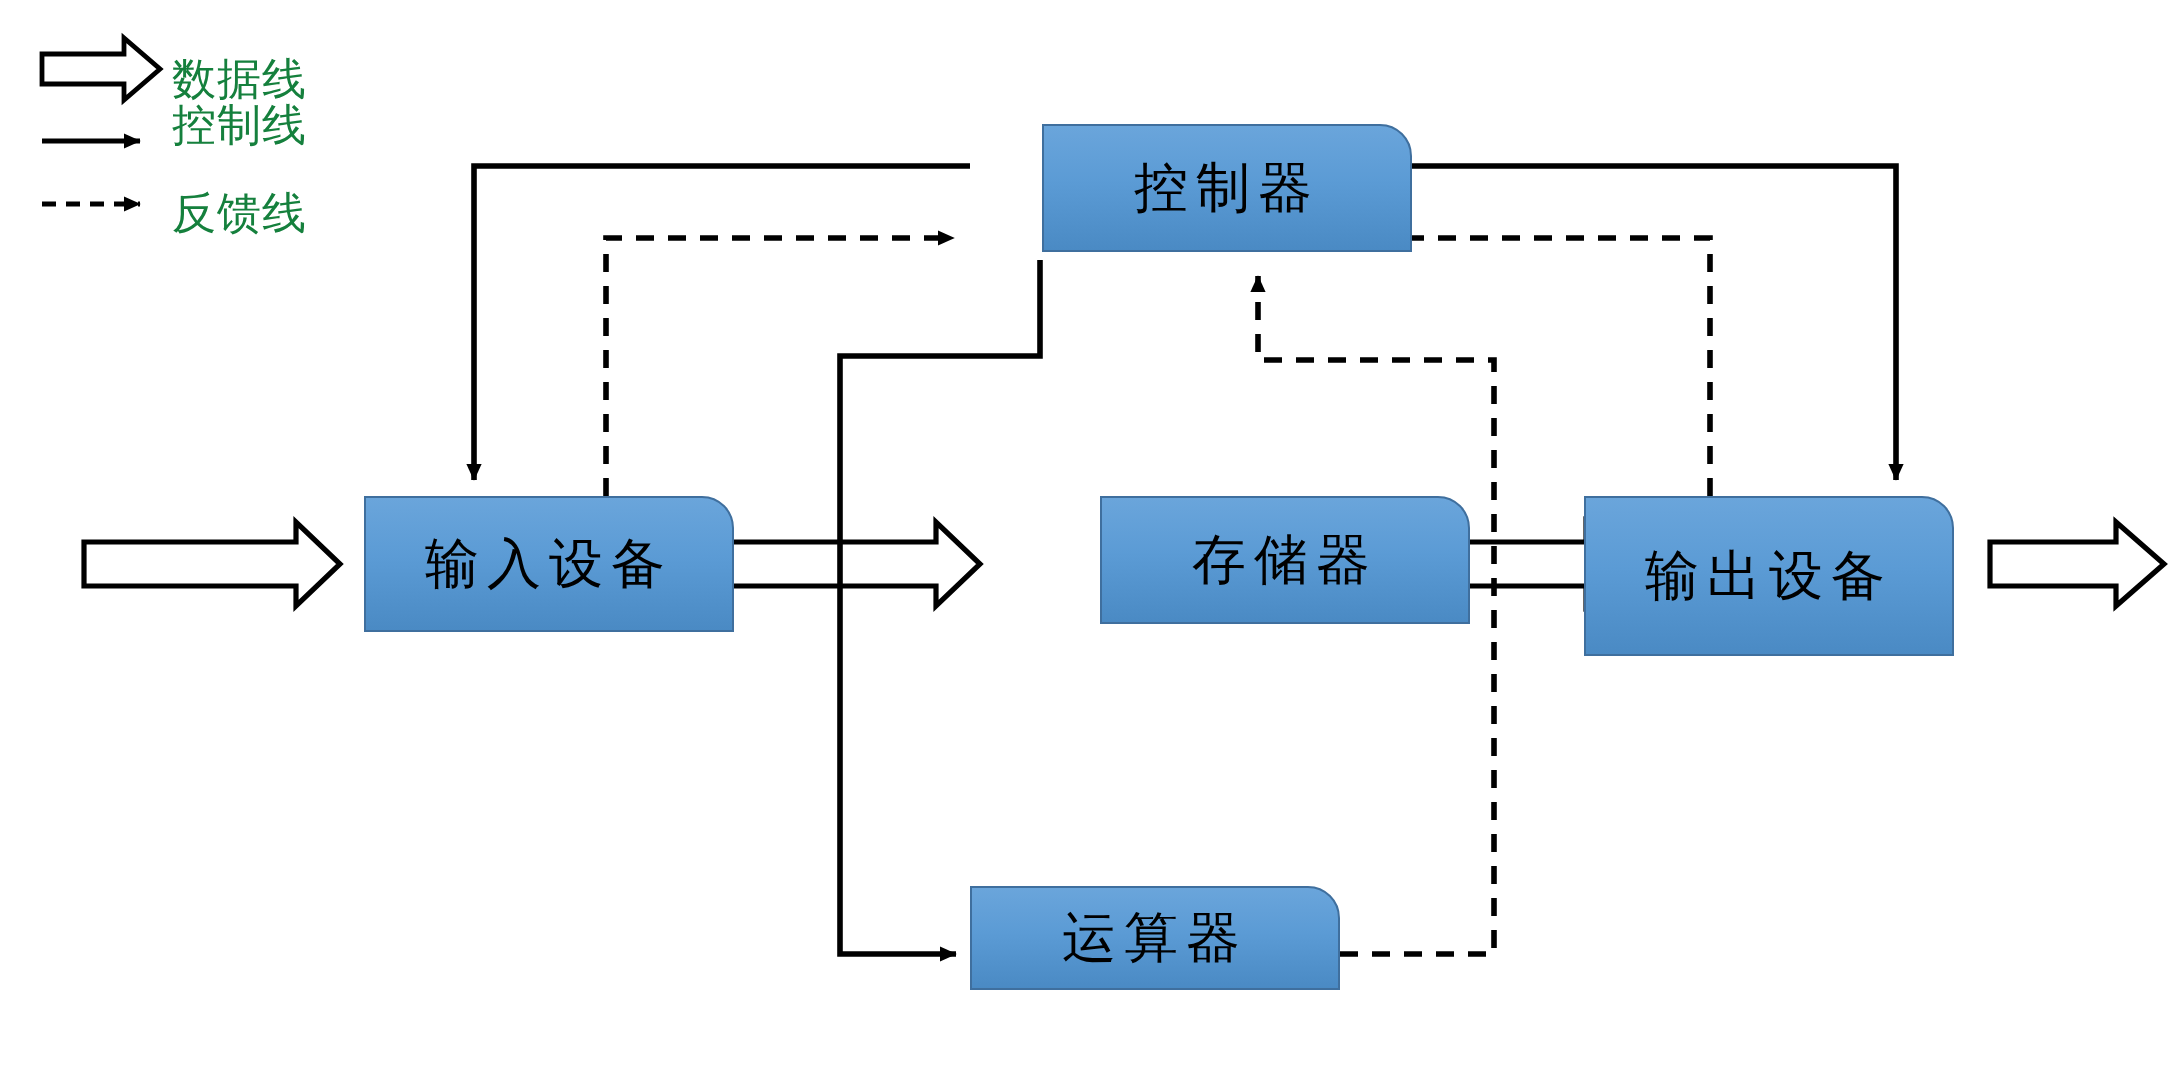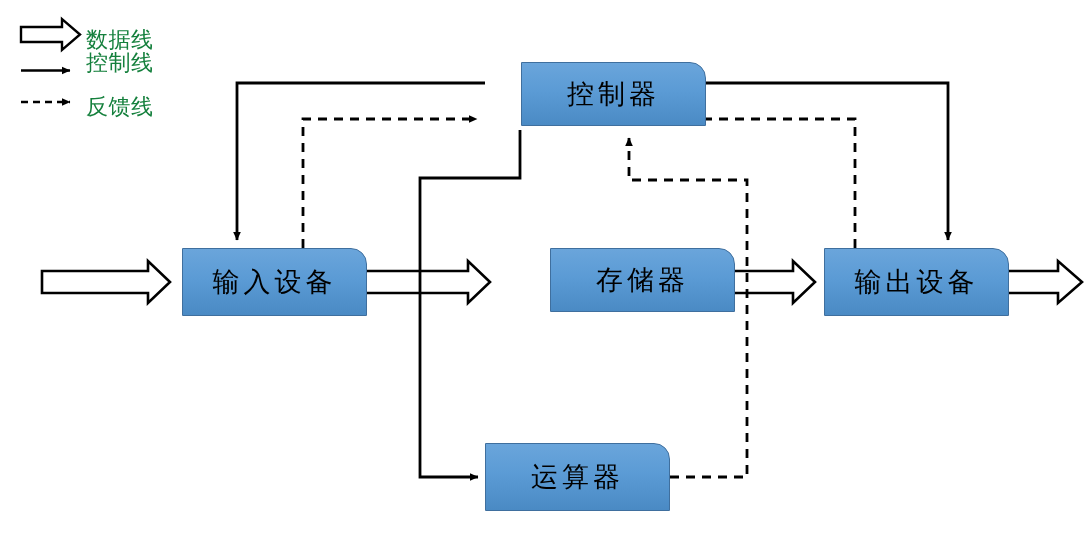--- a/index.html
+++ b/index.html
@@ -117,17 +117,17 @@
   <div class="legend-label" style="left:86px; top:25px;">数据线</div>
   <div class="legend-label" style="left:86px; top:48px;">控制线</div>
   <div class="legend-label" style="left:86px; top:92px;text-align:right;">反馈线</div>
 
   <div class="node-box" style="left:485px; top:62px; width:185px; height:64px;margin-left:36px;">控制器</div>
 
   <div class="node-box" style="left:182px; top:248px; width:185px; height:68px;">输入设备</div>
 
   <div class="node-box" style="left:507px; top:248px; width:185px; height:64px;margin-left:43px;">存储器</div>
 
-  <div class="node-box" style="left:824px; top:248px; width:185px; height:68px;">输出设备</div>
+  <div class="node-box" style="left:792px; top:248px; width:185px; height:80px;">输出设备</div>
 
-  <div class="node-box" style="left:485px; top:443px; width:185px; height:68px;">运算器</div>
+  <div class="node-box" style="left:485px; top:443px; width:185px; height:52px;">运算器</div>
 
 </div>
 
 </body></html>

